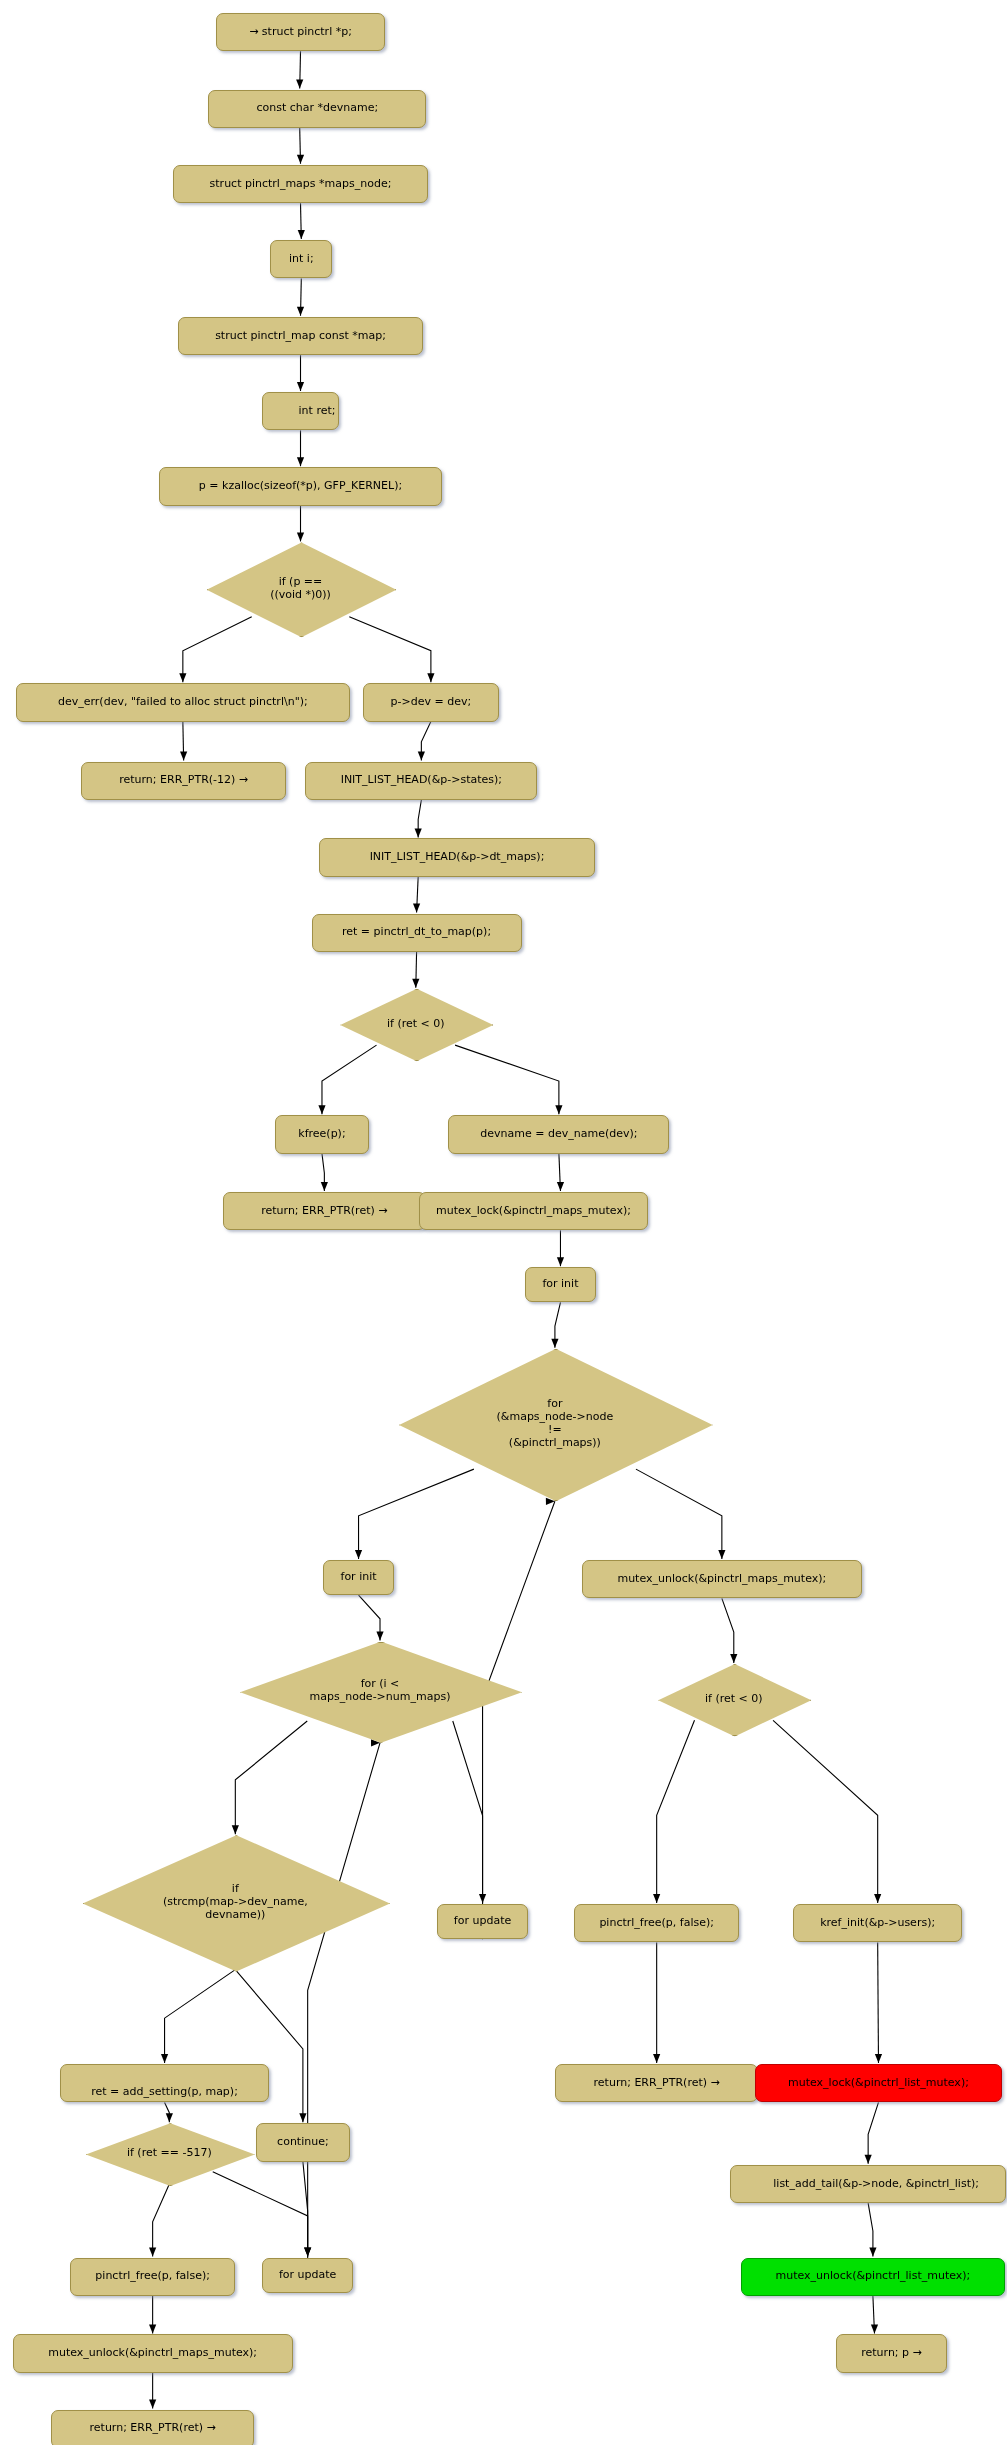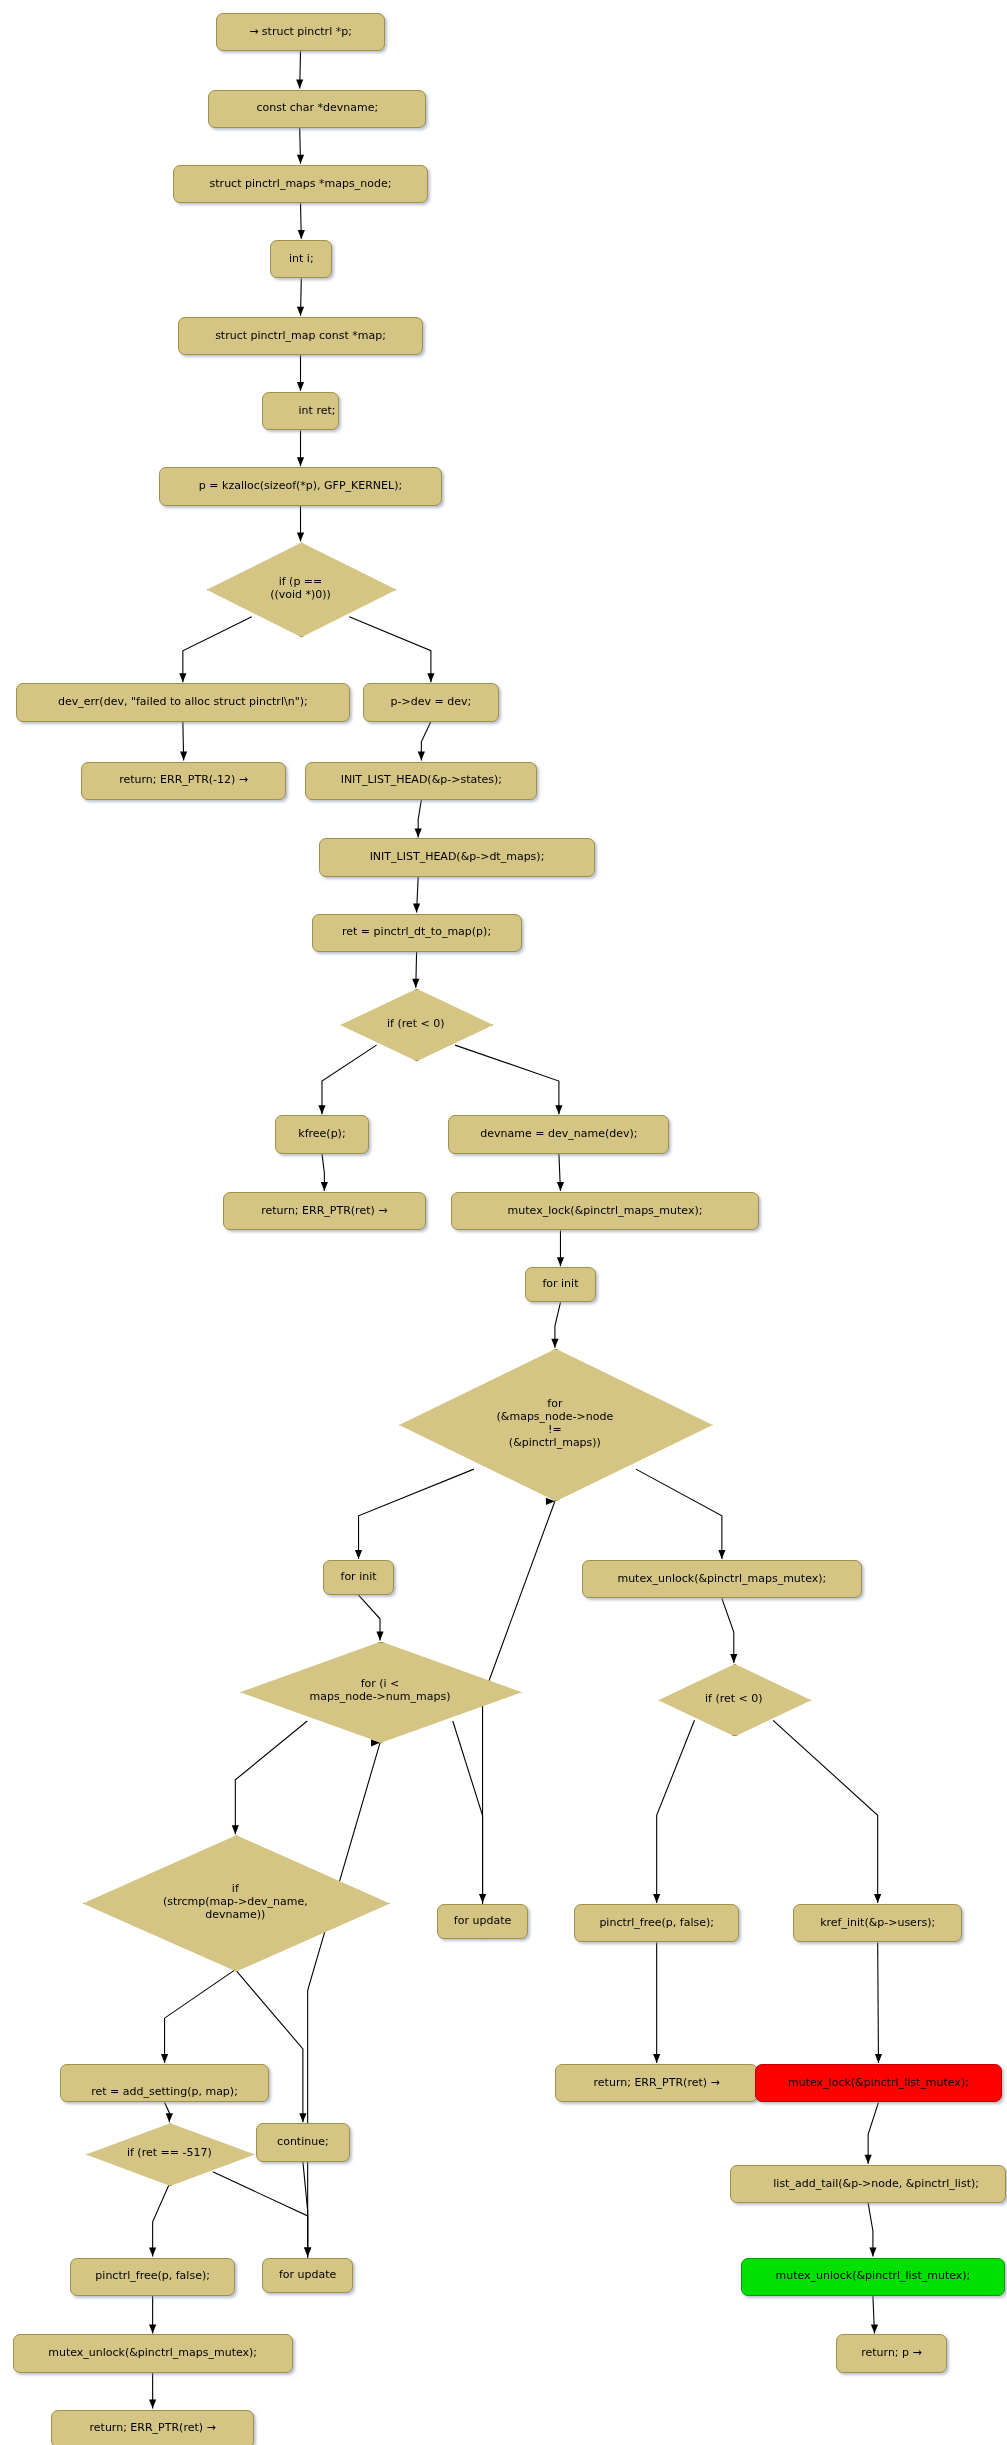--- a/index.html
+++ b/index.html
@@ -281,21 +281,21 @@
       <div class="node process" style="left: 15.9px; top: 683.2px; width: 333.9px; height: 38.4px;"><span class="node-label">dev_err(dev, "failed to alloc struct pinctrl\n");</span></div>
       <div class="node process" style="left: 362.52px; top: 683.2px; width: 136.74px; height: 38.4px;"><span class="node-label">p-&gt;dev = dev;</span></div>
       <div class="node process" style="left: 81.09px; top: 761.6px; width: 205.11px; height: 38.4px;"><span class="node-label">return; ERR_PTR(-12) →</span></div>
       <div class="node process" style="left: 305.28px; top: 761.6px; width: 232.14px; height: 38.4px;"><span class="node-label">INIT_LIST_HEAD(&amp;p-&gt;states);</span></div>
       <div class="node process" style="left: 295px; top: 838.4px; width: 276px; height: 38.4px; margin-left: 24px;"><span class="node-label">INIT_LIST_HEAD(&amp;p-&gt;dt_maps);</span></div>
       <div class="node process" style="left: 311.64px; top: 913.6px; width: 209.88px; height: 38.4px;"><span class="node-label">ret = pinctrl_dt_to_map(p);</span></div>
       <div class="node decision" style="left: 340.26px; top: 988.8px; width: 151.05px; height: 70.4px;"><div class="diamond-shape"></div><span class="node-label">if (ret &lt; 0)</span></div>
       <div class="node process" style="left: 275.07px; top: 1115.2px; width: 93.81px; height: 38.4px;"><span class="node-label">kfree(p);</span></div>
       <div class="node process" style="left: 448.38px; top: 1115.2px; width: 221.01px; height: 38.4px;"><span class="node-label">devname = dev_name(dev);</span></div>
       <div class="node process" style="left: 222.6px; top: 1192px; width: 203.52px; height: 38.4px;"><span class="node-label">return; ERR_PTR(ret) →</span></div>
-      <div class="node process" style="left: 451px; top: 1192px; width: 308px; height: 38.4px;"><span class="node-label">mutex_lock(&amp;pinctrl_maps_mutex);</span></div>
+      <div class="node process" style="left: 419px; top: 1192px; width: 229px; height: 38.4px;"><span class="node-label">mutex_lock(&amp;pinctrl_maps_mutex);</span></div>
       <div class="node process" style="left: 524.7px; top: 1267.2px; width: 71.55px; height: 35.2px;"><span class="node-label">for init</span></div>
       <div class="node decision" style="left: 399.09px; top: 1348.8px; width: 311.64px; height: 150.4px;"><div class="diamond-shape"></div><span class="node-label">for
 (&amp;maps_node-&gt;node
 !=
 (&amp;pinctrl_maps))</span></div>
       <div class="node process" style="left: 322.77px; top: 1560px; width: 71.55px; height: 35.2px;"><span class="node-label">for init</span></div>
       <div class="node process" style="left: 581.94px; top: 1560px; width: 279.84px; height: 38.4px;"><span class="node-label">mutex_unlock(&amp;pinctrl_maps_mutex);</span></div>
       <div class="node decision" style="left: 240.09px; top: 1641.6px; width: 279.84px; height: 99.2px;"><div class="diamond-shape"></div><span class="node-label">for (i &lt;
 maps_node-&gt;num_maps)</span></div>
       <div class="node decision" style="left: 658.26px; top: 1664px; width: 151.05px; height: 70.4px;"><div class="diamond-shape"></div><span class="node-label">if (ret &lt; 0)</span></div>

